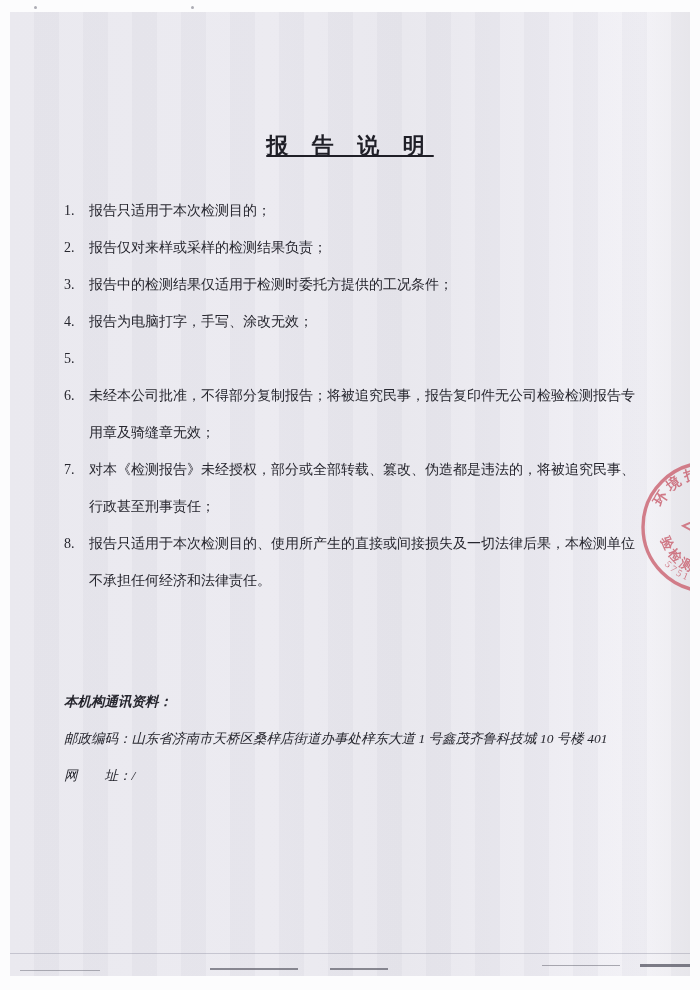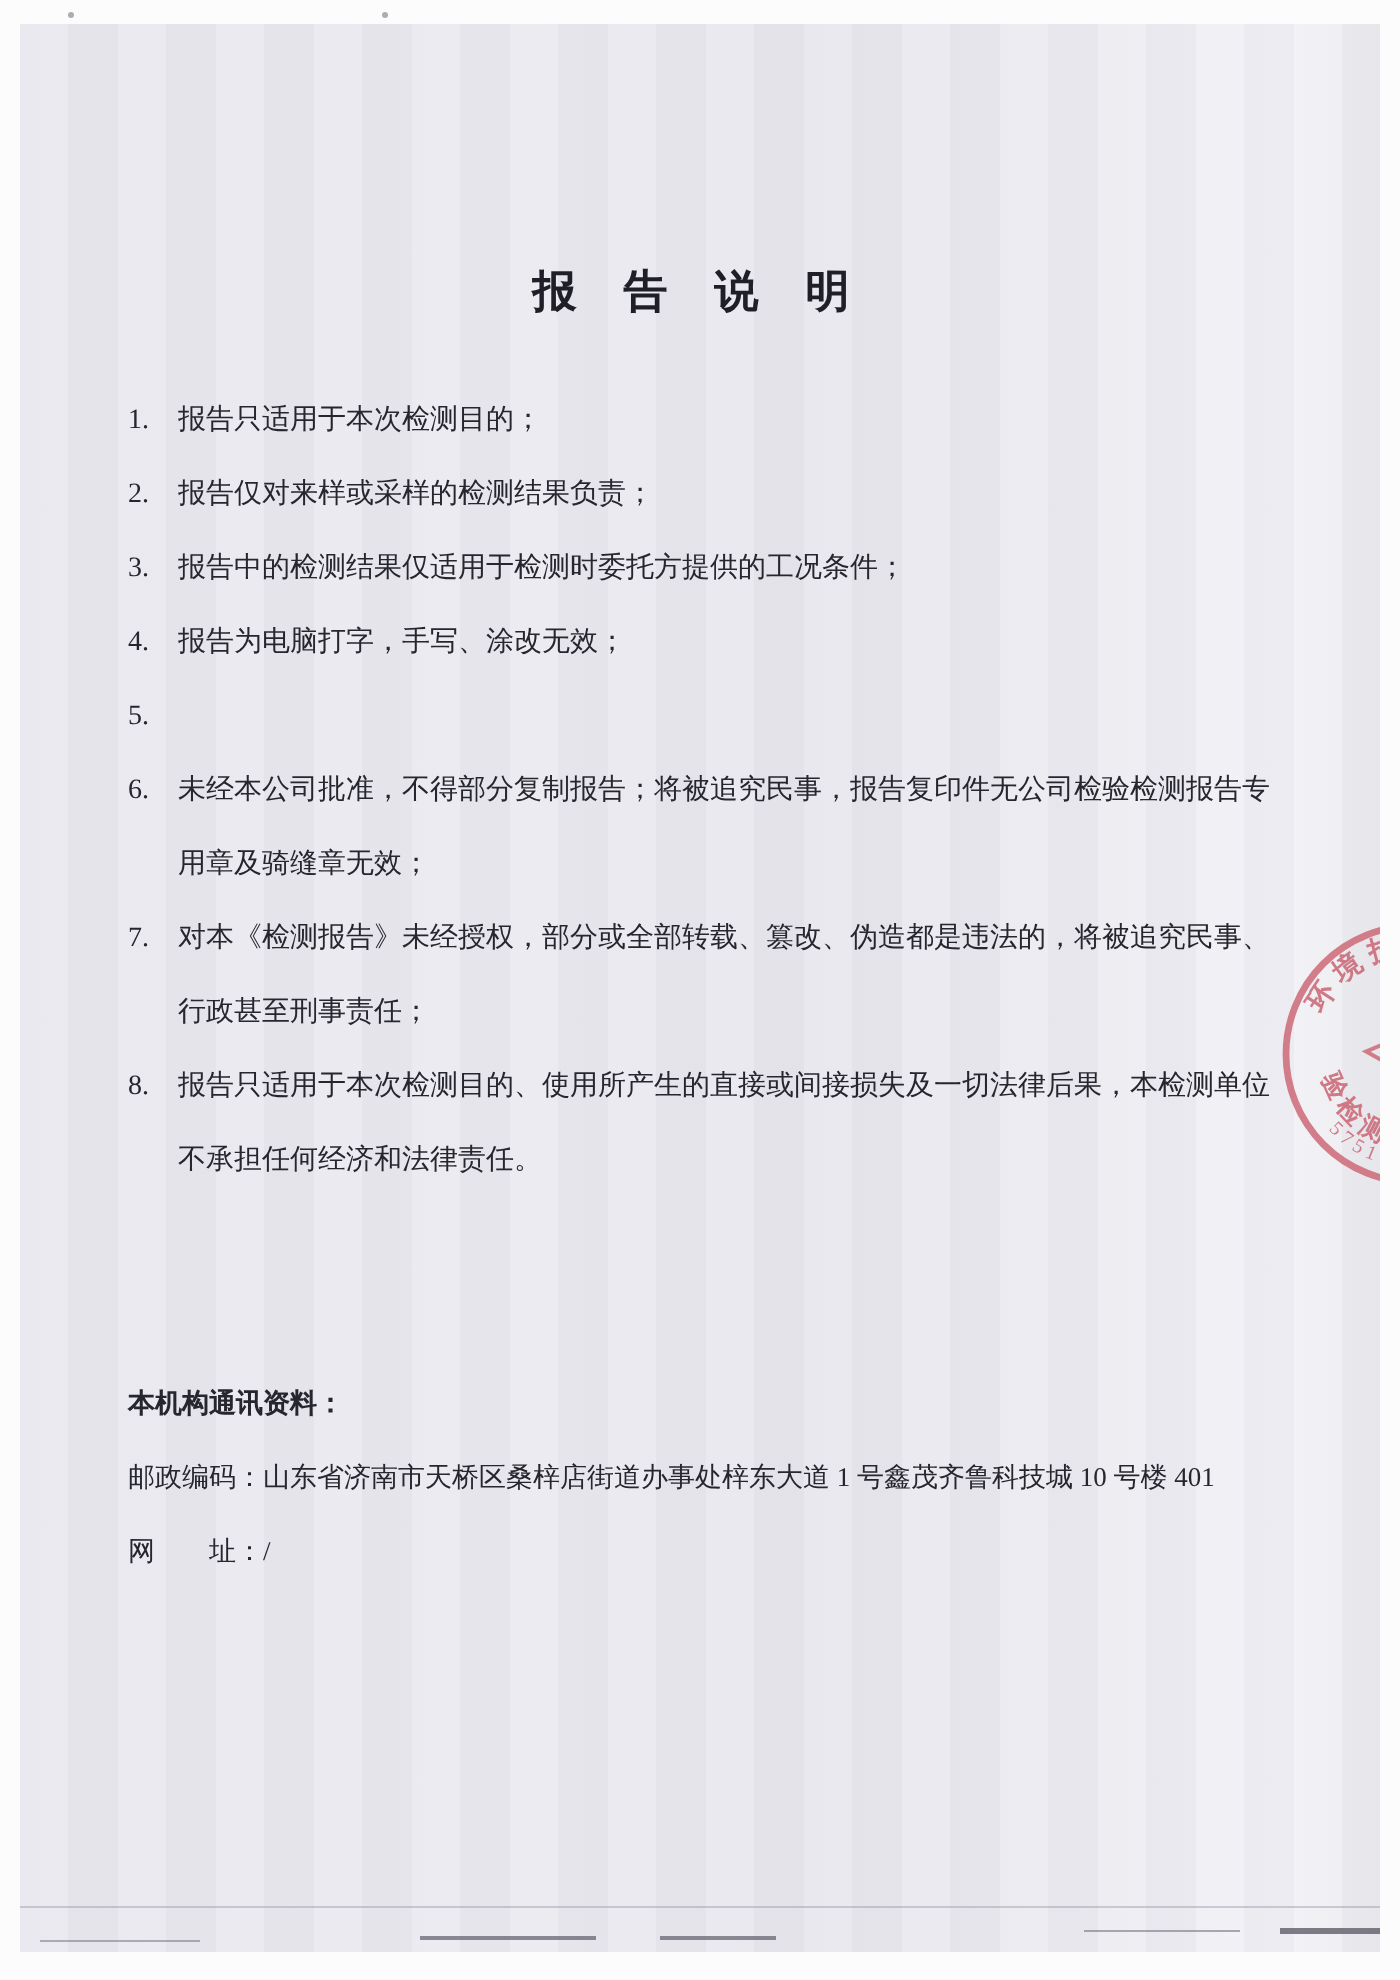--- a/index.html
+++ b/index.html
@@ -15,29 +15,29 @@
     background-image:
       repeating-linear-gradient(90deg, rgba(255,255,255,0.06) 0 24px, rgba(120,120,145,0.045) 24px 49px),
       linear-gradient(90deg, #e9e8ee 0%, #ebeaf0 38%, #e8e7ed 58%, #edecf2 80%, #f2f1f6 93%, #ecebef 100%),
       linear-gradient(180deg, #eceaf0 0%, #e9e8ee 62%, #e7e5e9 90%, #e9e6e6 100%);
   }
   .speck { position:absolute; width:3px; height:3px; background:#8a8a96; border-radius:50%; opacity:.7; }
 
   .title {
     margin:120px 0 0 0; text-align:center;
     font-size:22px; font-weight:bold; letter-spacing:9px;
-    line-height:28px; color:#1f1f27;
+    line-height:28px; color:#1f1f27;text-decoration:underline;
   }
   .items { margin:32px 0 0 0; padding:0 0 0 54px; list-style:none; }
   .item { display:flex; font-size:14px; line-height:37px; color:#26262e; }
   .item .num { width:25px; flex:none; }
   .item .txt { width:550px; }
 
   .contact { margin:84px 0 0 0; padding:0 0 0 54px; font-size:13.5px; color:#26262e; }
-  .contact .line { line-height:37px; white-space:nowrap; }
+  .contact .line { line-height:37px; white-space:nowrap;font-style:italic; }
   .contact .heading { font-weight:bold; }
   .contact .row { display:flex; }
   .contact .cell-phone { width:255px; flex:none; }
 
   .stamp {
     position:absolute; left:622px; top:440px; width:150px; height:150px;
     opacity:.82; pointer-events:none;
   }
   .stamp text { fill:#c9606f; }
   .artifact { position:absolute; background:#5e5e6a; }

